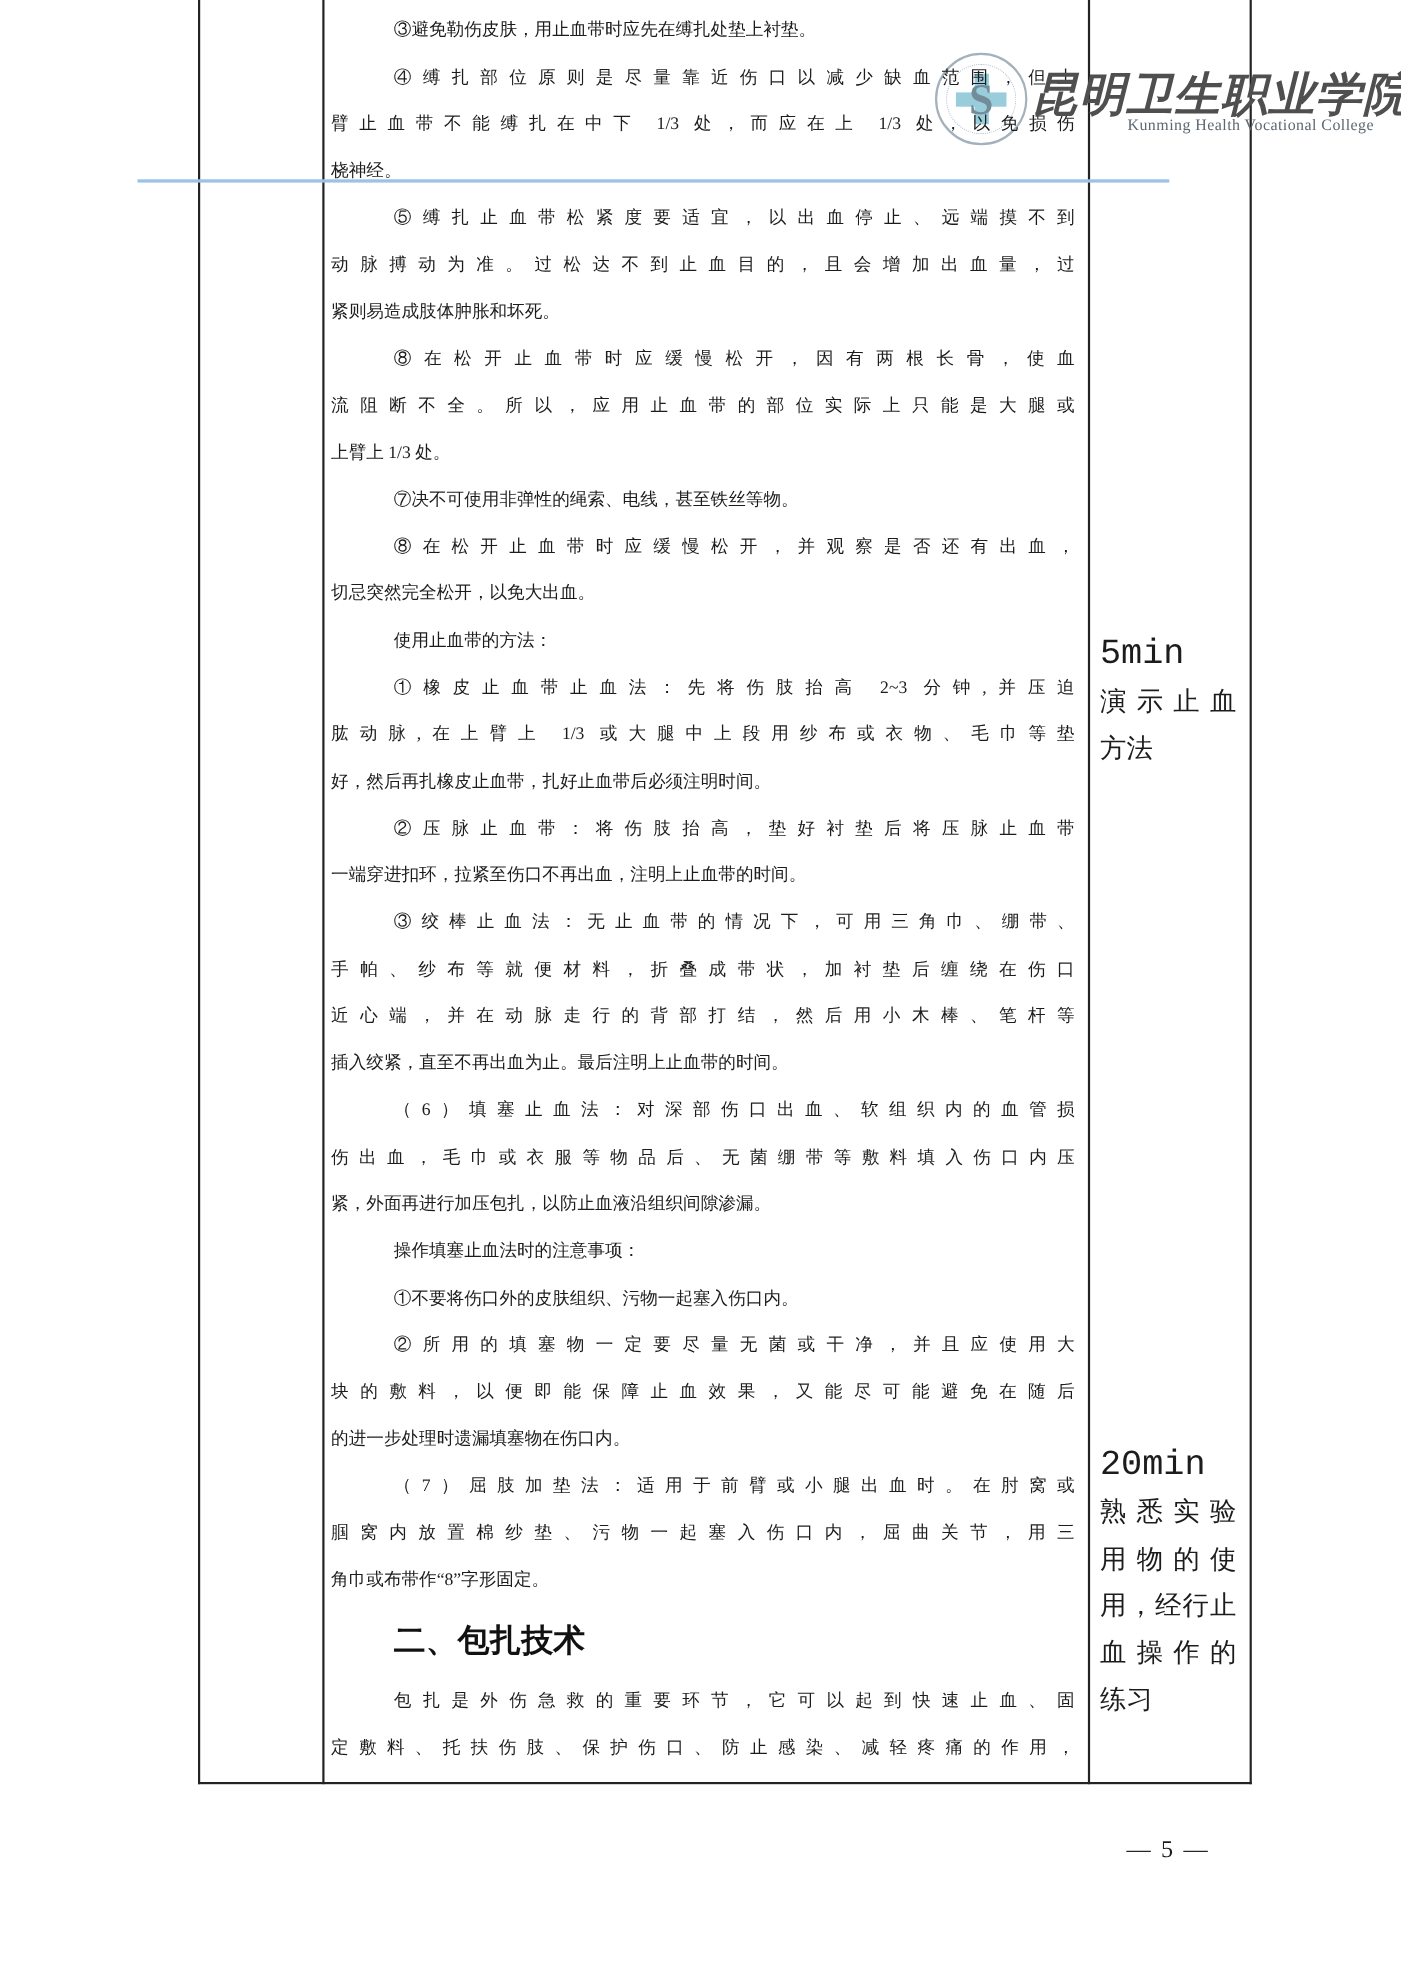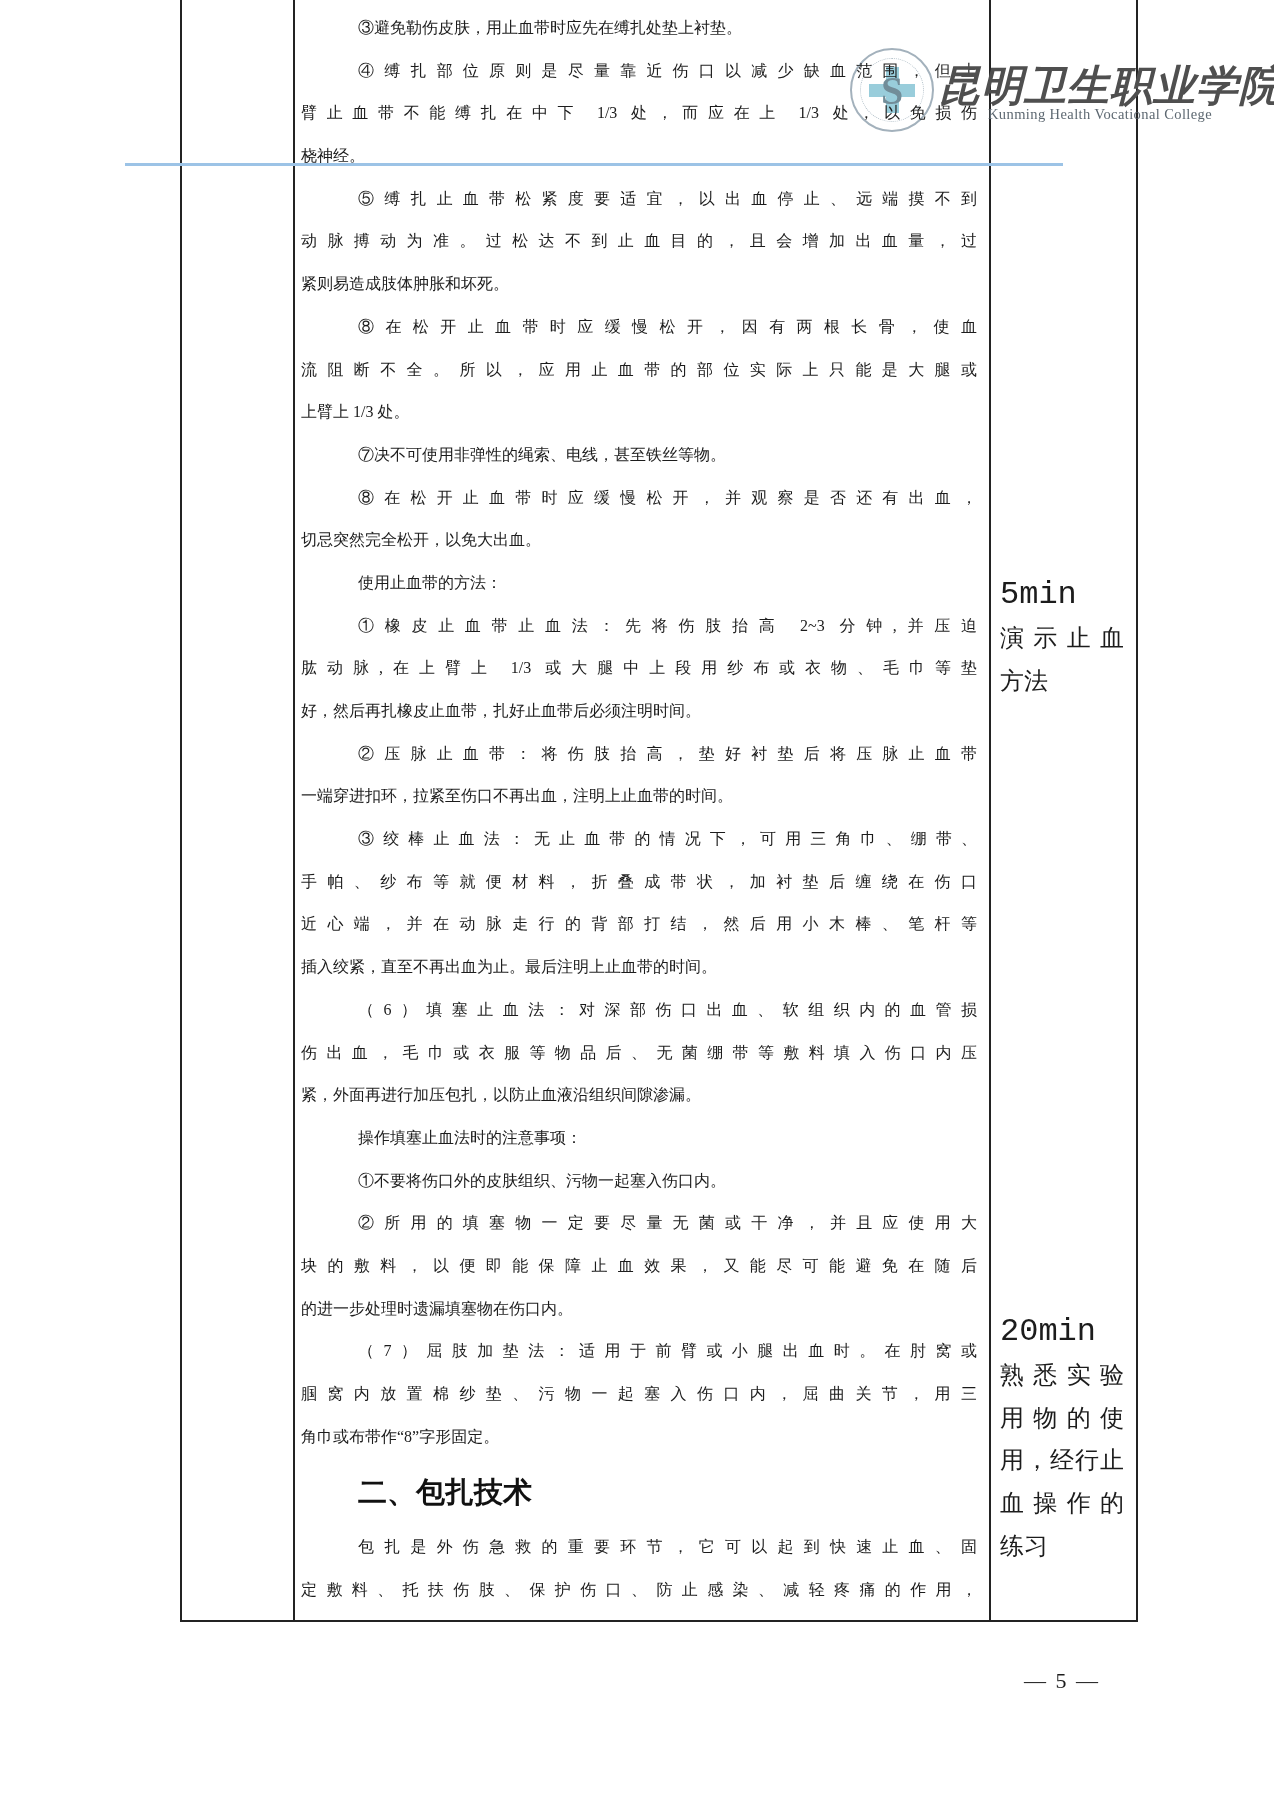--- a/index.html
+++ b/index.html
@@ -36,21 +36,21 @@
   .seal .s-glyph{
     position:absolute;inset:0;display:flex;align-items:center;justify-content:center;
     font-size:40px;font-weight:bold;color:#5f7e8c;font-family:"Liberation Serif",serif;
   }
   .wm-zh{
     position:absolute;left:938px;top:58px;z-index:3;white-space:nowrap;
     font-size:42px;font-weight:bold;font-style:italic;color:#4f4f4f;letter-spacing:1px;
     font-family:"Liberation Serif","DejaVu Serif",serif;
   }
   .wm-en{
-    position:absolute;left:988px;top:106px;z-index:3;white-space:nowrap;
+    position:absolute;left:1025px;top:106px;z-index:3;white-space:nowrap;
     font-size:14.5px;color:#5d6871;letter-spacing:.4px;
     font-family:"Liberation Serif","DejaVu Serif",serif;
   }
   
   .blue-line{position:absolute;left:125px;top:163px;width:938px;height:3px;background:#9cc3e6;z-index:3;}
   
   .page-num{position:absolute;left:1024px;top:1668px;font-size:22px;color:#1c1c1c;letter-spacing:2px;z-index:2;}
 </style>
 </head>
 <body>

